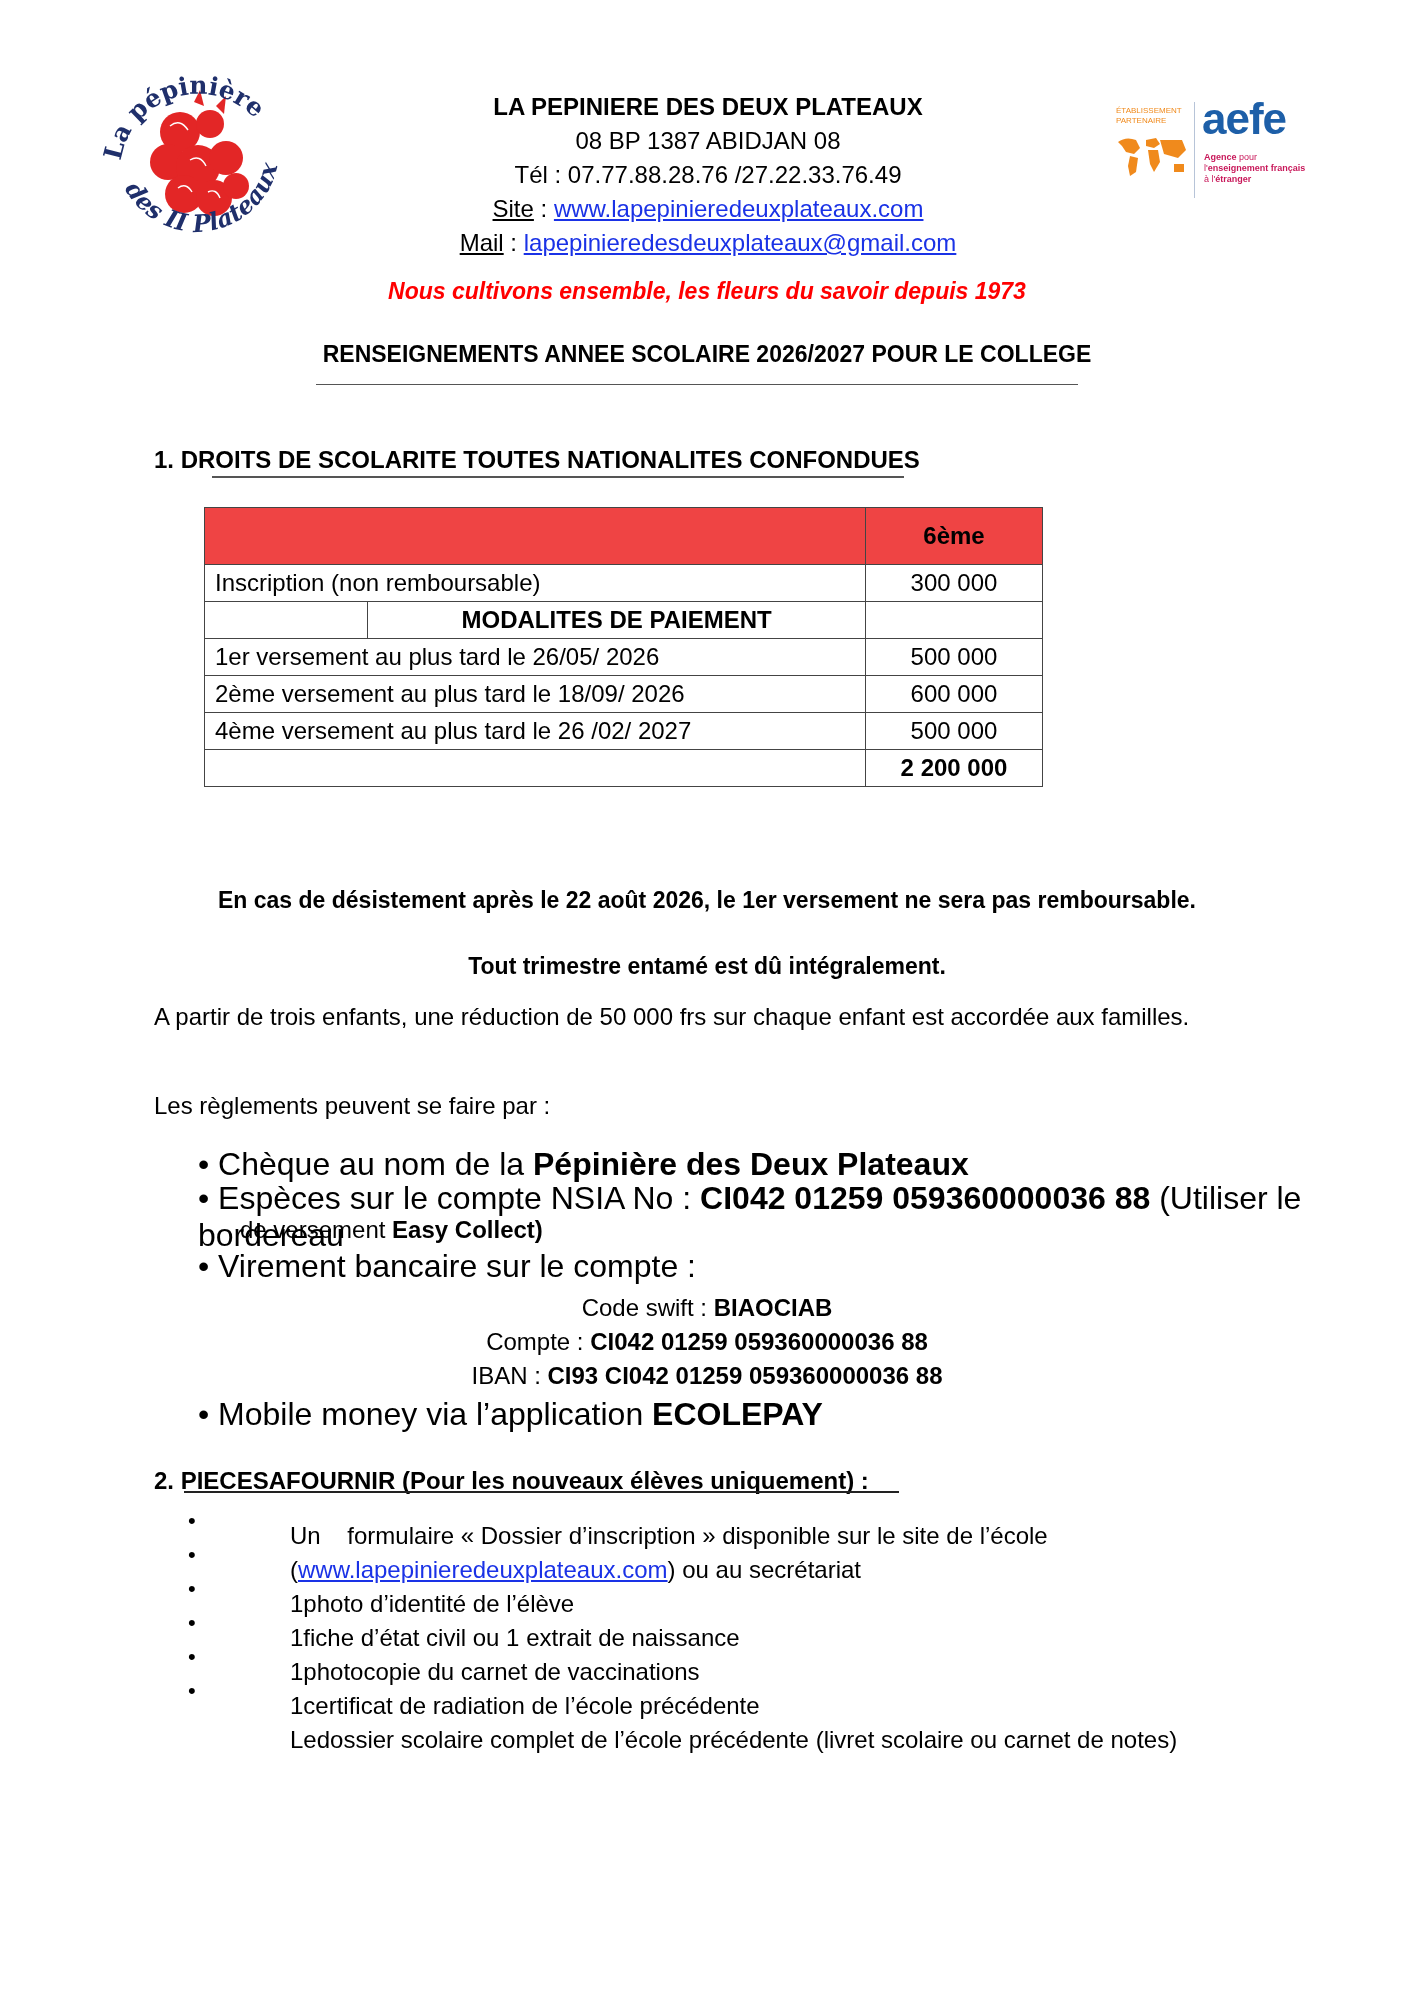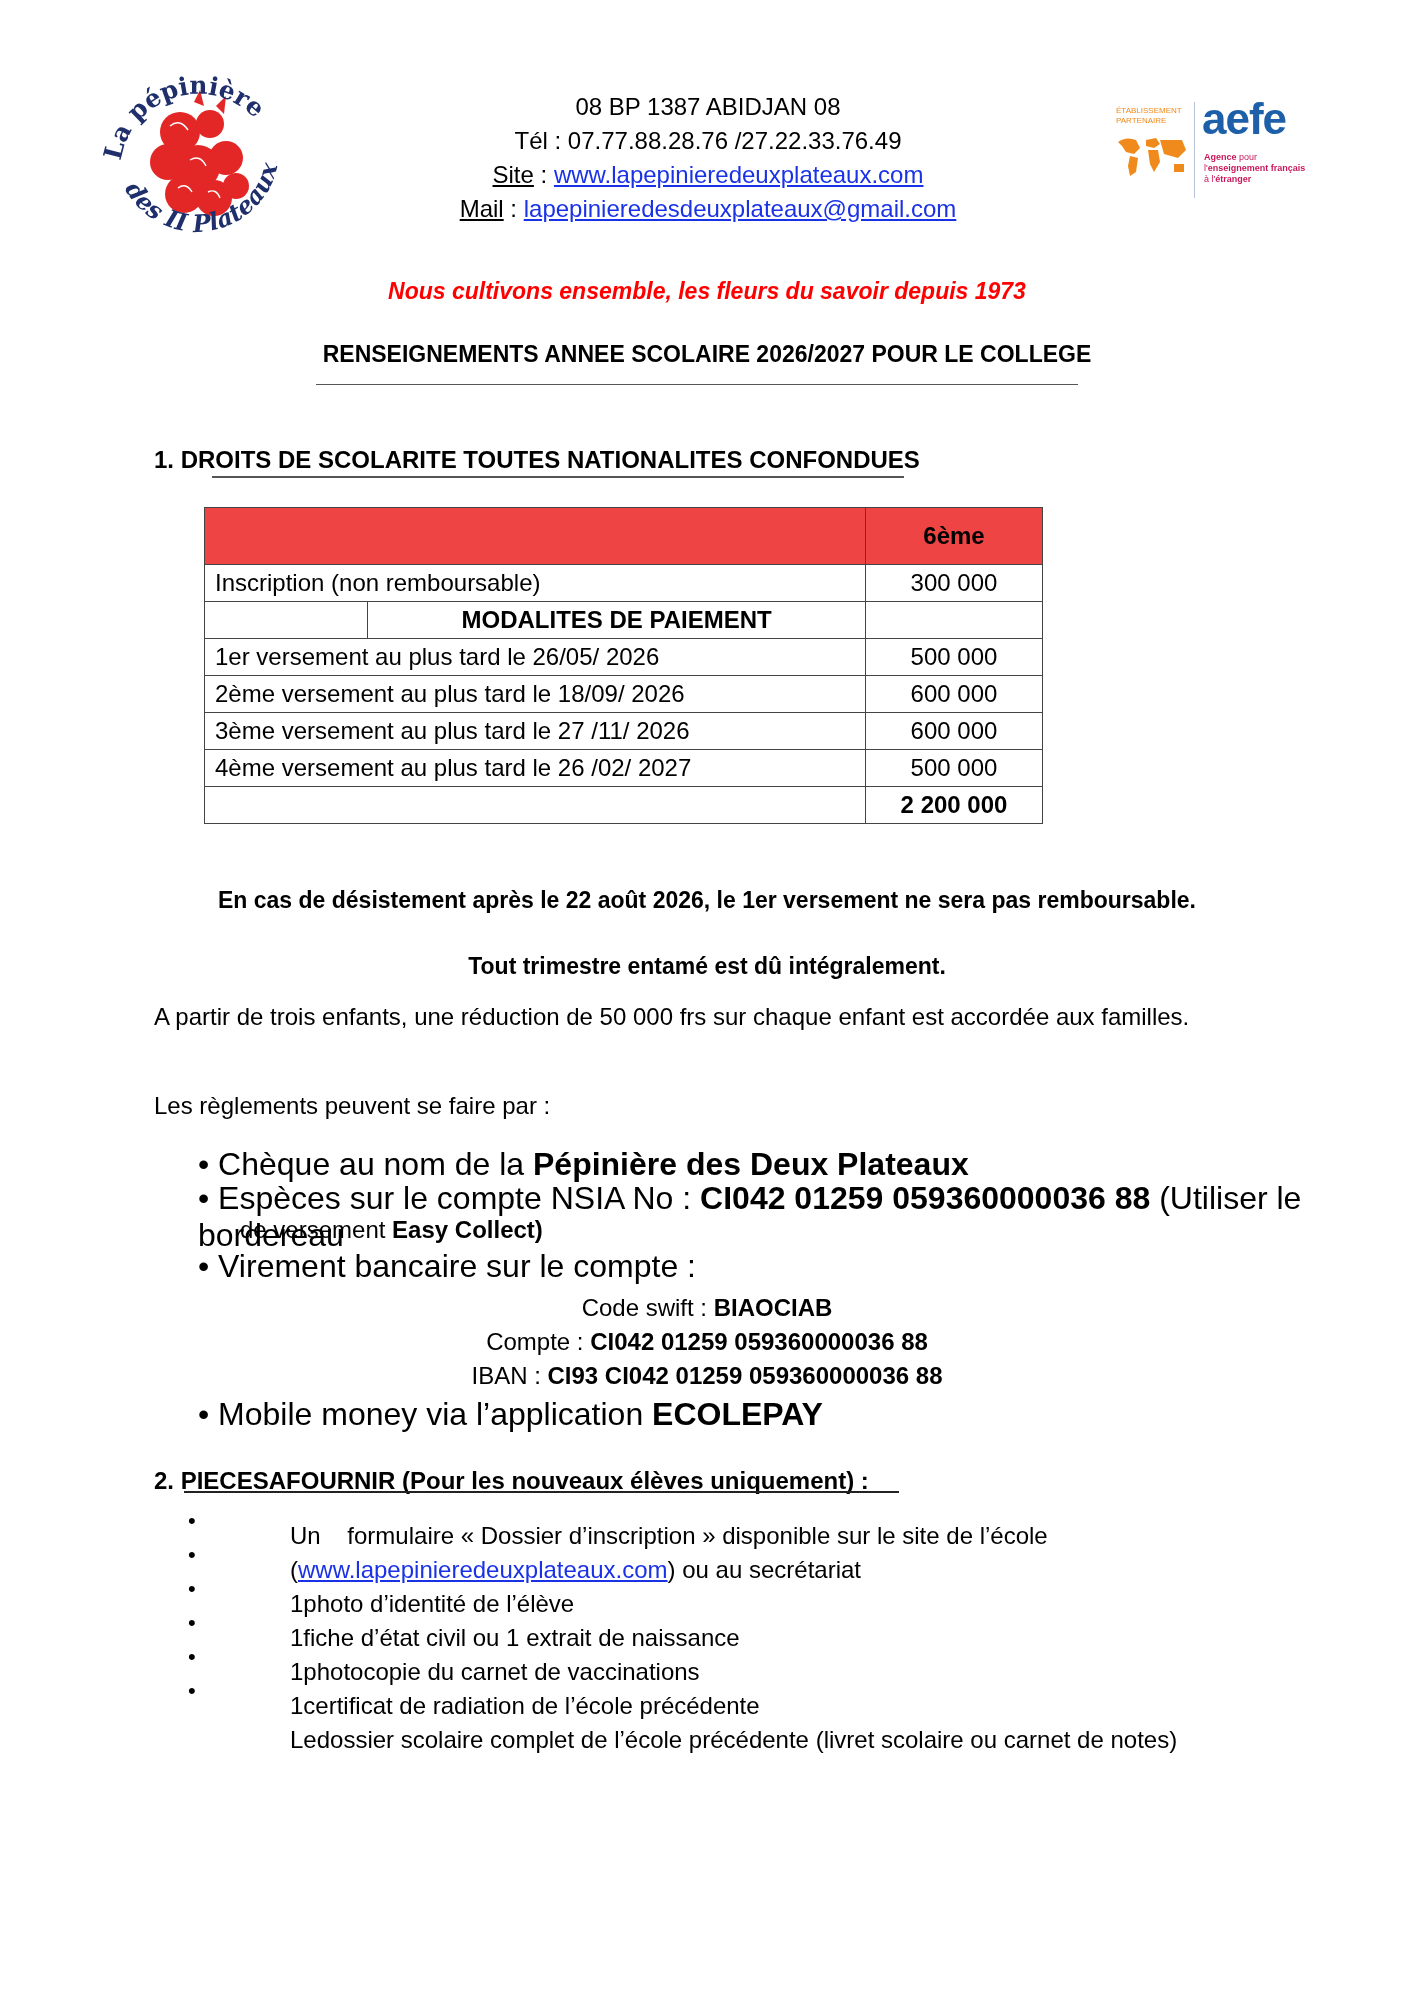--- a/index.html
+++ b/index.html
@@ -80,20 +80,21 @@
     <text font-family="DejaVu Serif, serif" font-weight="bold" font-size="25" fill="#1f2f6b">
       <textPath href="#arcTop" startOffset="6%">La pépinière</textPath>
     </text>
     <text font-family="DejaVu Serif, serif" font-weight="bold" font-style="italic" font-size="24" fill="#1f2f6b">
       <textPath href="#arcBot" startOffset="8%">des II Plateaux</textPath>
     </text>
   </svg>
 </div>
 
 <div id="header-block" class="abs center">
+  <div class="b">LA PEPINIERE DES DEUX PLATEAUX</div>
   <div>08 BP 1387 ABIDJAN 08</div>
   <div>Tél : 07.77.88.28.76 /27.22.33.76.49</div>
   <div>
     <span style="text-decoration:underline;">Site</span><span> : </span><a class="link">www.lapepinieredeuxplateaux.com</a>
   </div>
   <div>
     <span style="text-decoration:underline;">Mail</span><span> : </span><a class="link">lapepinieredesdeuxplateaux@gmail.com</a>
   </div>
 </div>
 
@@ -145,24 +146,20 @@
   </tr>
   <tr>
     <td colspan="2" class="lbl">1er versement au plus tard le 26/05/ 2026</td>
     <td class="val">500 000</td>
   </tr>
   <tr>
     <td colspan="2" class="lbl">2ème versement au plus tard le 18/09/ 2026</td>
     <td class="val">600 000</td>
   </tr>
   <tr>
-    <td colspan="2" class="lbl">3ème versement au plus tard le 27 /11/ 2026</td>
-    <td class="val">600 000</td>
-  </tr>
-  <tr>
     <td colspan="2" class="lbl">4ème versement au plus tard le 26 /02/ 2027</td>
     <td class="val">500 000</td>
   </tr>
   <tr>
     <td colspan="2" class="lbl"></td>
     <td class="val b">2 200 000</td>
   </tr>
 </tbody>
   </table>
 

